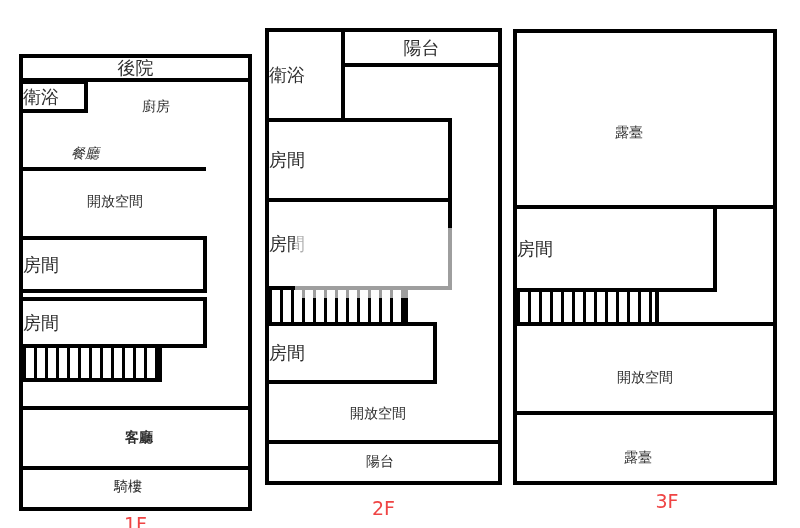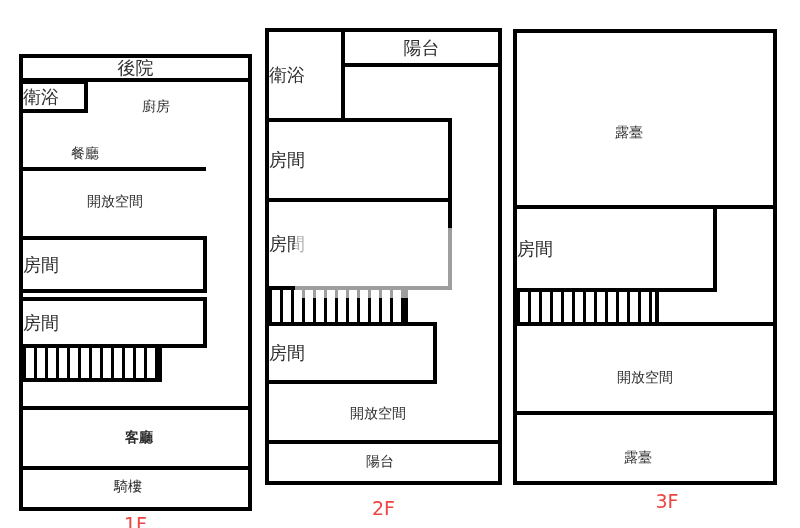--- a/index.html
+++ b/index.html
@@ -33,21 +33,21 @@
       <span class="room-label">後院</span>
     </div>
     <div class="hline" style="left:4px;top:24px;width:225px;"></div>
 
     <div class="box" style="left:4px;top:26px;width:65px;height:33px;border-width:4px 4px 4px 0;">
       <span class="room-label">衛浴</span>
     </div>
 
     <div class="zone-label" style="left:137px;top:45px;">廚房</div>
 
-    <div class="zone-label" style="left:66px;top:92px;">餐廳</div>
+    <div class="zone-label" style="left:66px;top:92px;font-style:italic;">餐廳</div>
     <div class="hline" style="left:4px;top:113px;width:183px;"></div>
 
     <div class="zone-label" style="left:96px;top:140px;">開放空間</div>
 
     <div class="box" style="left:4px;top:182px;width:184px;height:57px;border-width:4px 4px 4px 0;">
       <span class="room-label">房間</span>
     </div>
 
     <div class="box" style="left:4px;top:243px;width:184px;height:51px;border-width:4px 4px 4px 0;">
       <span class="room-label">房間</span>

